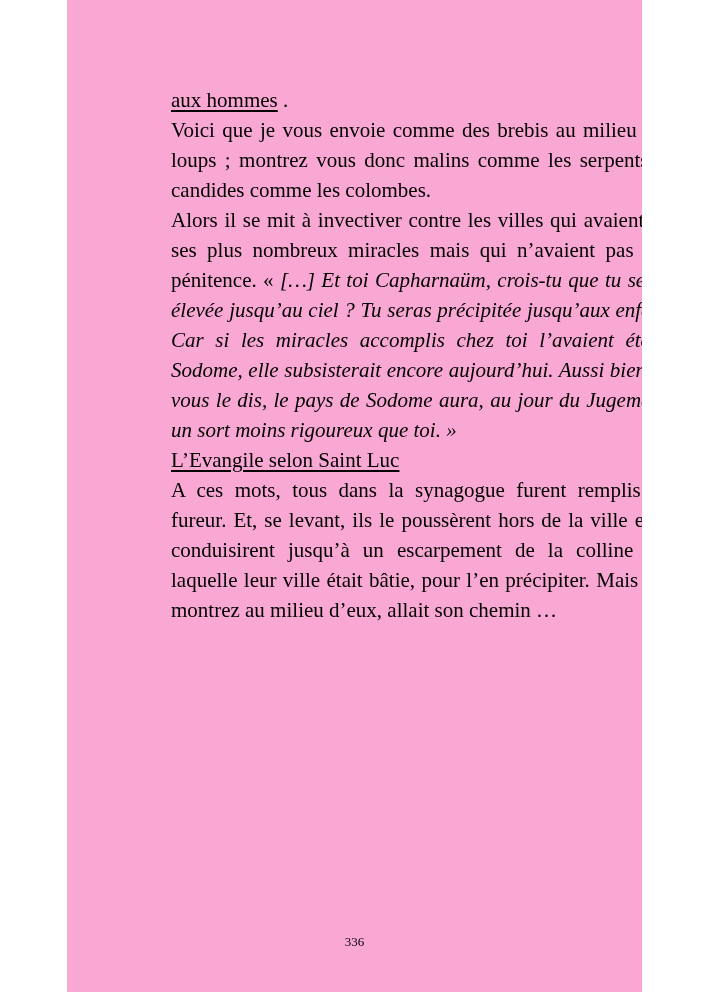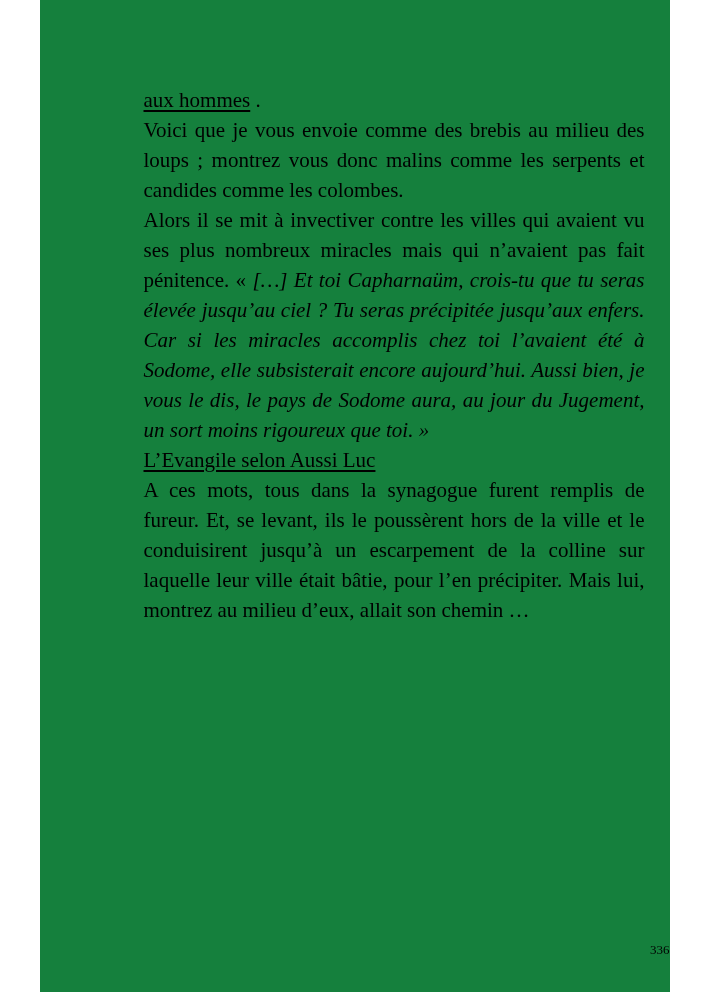--- a/index.html
+++ b/index.html
@@ -3,24 +3,24 @@
 <meta charset="utf-8">
 <title>Page 336</title>
 <style>
   html, body {
     margin: 0;
     padding: 0;
     background: #ffffff;
   }
   .page {
     position: relative;
-    width: 630px;
+    width: 575px;
     height: 992px;
     margin: 0 auto;
-    background: #15803d;
+    background: #f9a8d4;
     box-sizing: border-box;
     padding: 85px 104px 0 104px;
     font-family: "Liberation Serif", "DejaVu Serif", serif;
     font-size: 21px;
     line-height: 30px;
     color: #000000;
     overflow: hidden;
   }
   .text-block {
     width: 501px;
@@ -32,43 +32,43 @@
   }
   .underline {
     text-decoration: underline;
     text-underline-offset: 3px;
   }
   .italic {
     font-style: italic;
   }
   .page-number {
     position: absolute;
-    bottom: 36px;
+    bottom: 44px;
     left: 0;
     width: 100%;
-    text-align: right;
+    text-align: center;
     font-size: 13px;
     line-height: 13px;
     color: #000000;
   }
 </style>
 </head>
 <body>
 
 <div class="page">
   <div class="text-block">
 
     <p class="para"><span class="underline">aux hommes</span><span> .</span></p>
 
     <p class="para">Voici que je vous envoie comme des brebis au milieu des loups ; montrez vous donc malins comme les serpents et candides comme les colombes.</p>
 
     <p class="para"><span>Alors il se mit à invectiver contre les villes qui avaient vu ses plus nombreux miracles mais qui n’avaient pas fait pénitence. « </span><span class="italic">[…] Et toi Capharnaüm, crois-tu que tu seras élevée jusqu’au ciel ? Tu seras précipitée jusqu’aux enfers. Car si les miracles accomplis chez toi l’avaient été à Sodome, elle subsisterait encore aujourd’hui. Aussi bien, je vous le dis, le pays de Sodome aura, au jour du Jugement, un sort moins rigoureux que toi. »</span></p>
 
 
 
-    <p class="para"><span class="underline">L’Evangile selon Aussi Luc</span></p>
+    <p class="para"><span class="underline">L’Evangile selon Saint Luc</span></p>
 
     <p class="para">A ces mots, tous dans la synagogue furent remplis de fureur. Et, se levant, ils le poussèrent hors de la ville et le conduisirent jusqu’à un escarpement de la colline sur laquelle leur ville était bâtie, pour l’en précipiter. Mais lui, montrez au milieu d’eux, allait son chemin …</p>
 
   </div>
 
   <div class="page-number">336</div>
 </div>
 
 </body></html>

